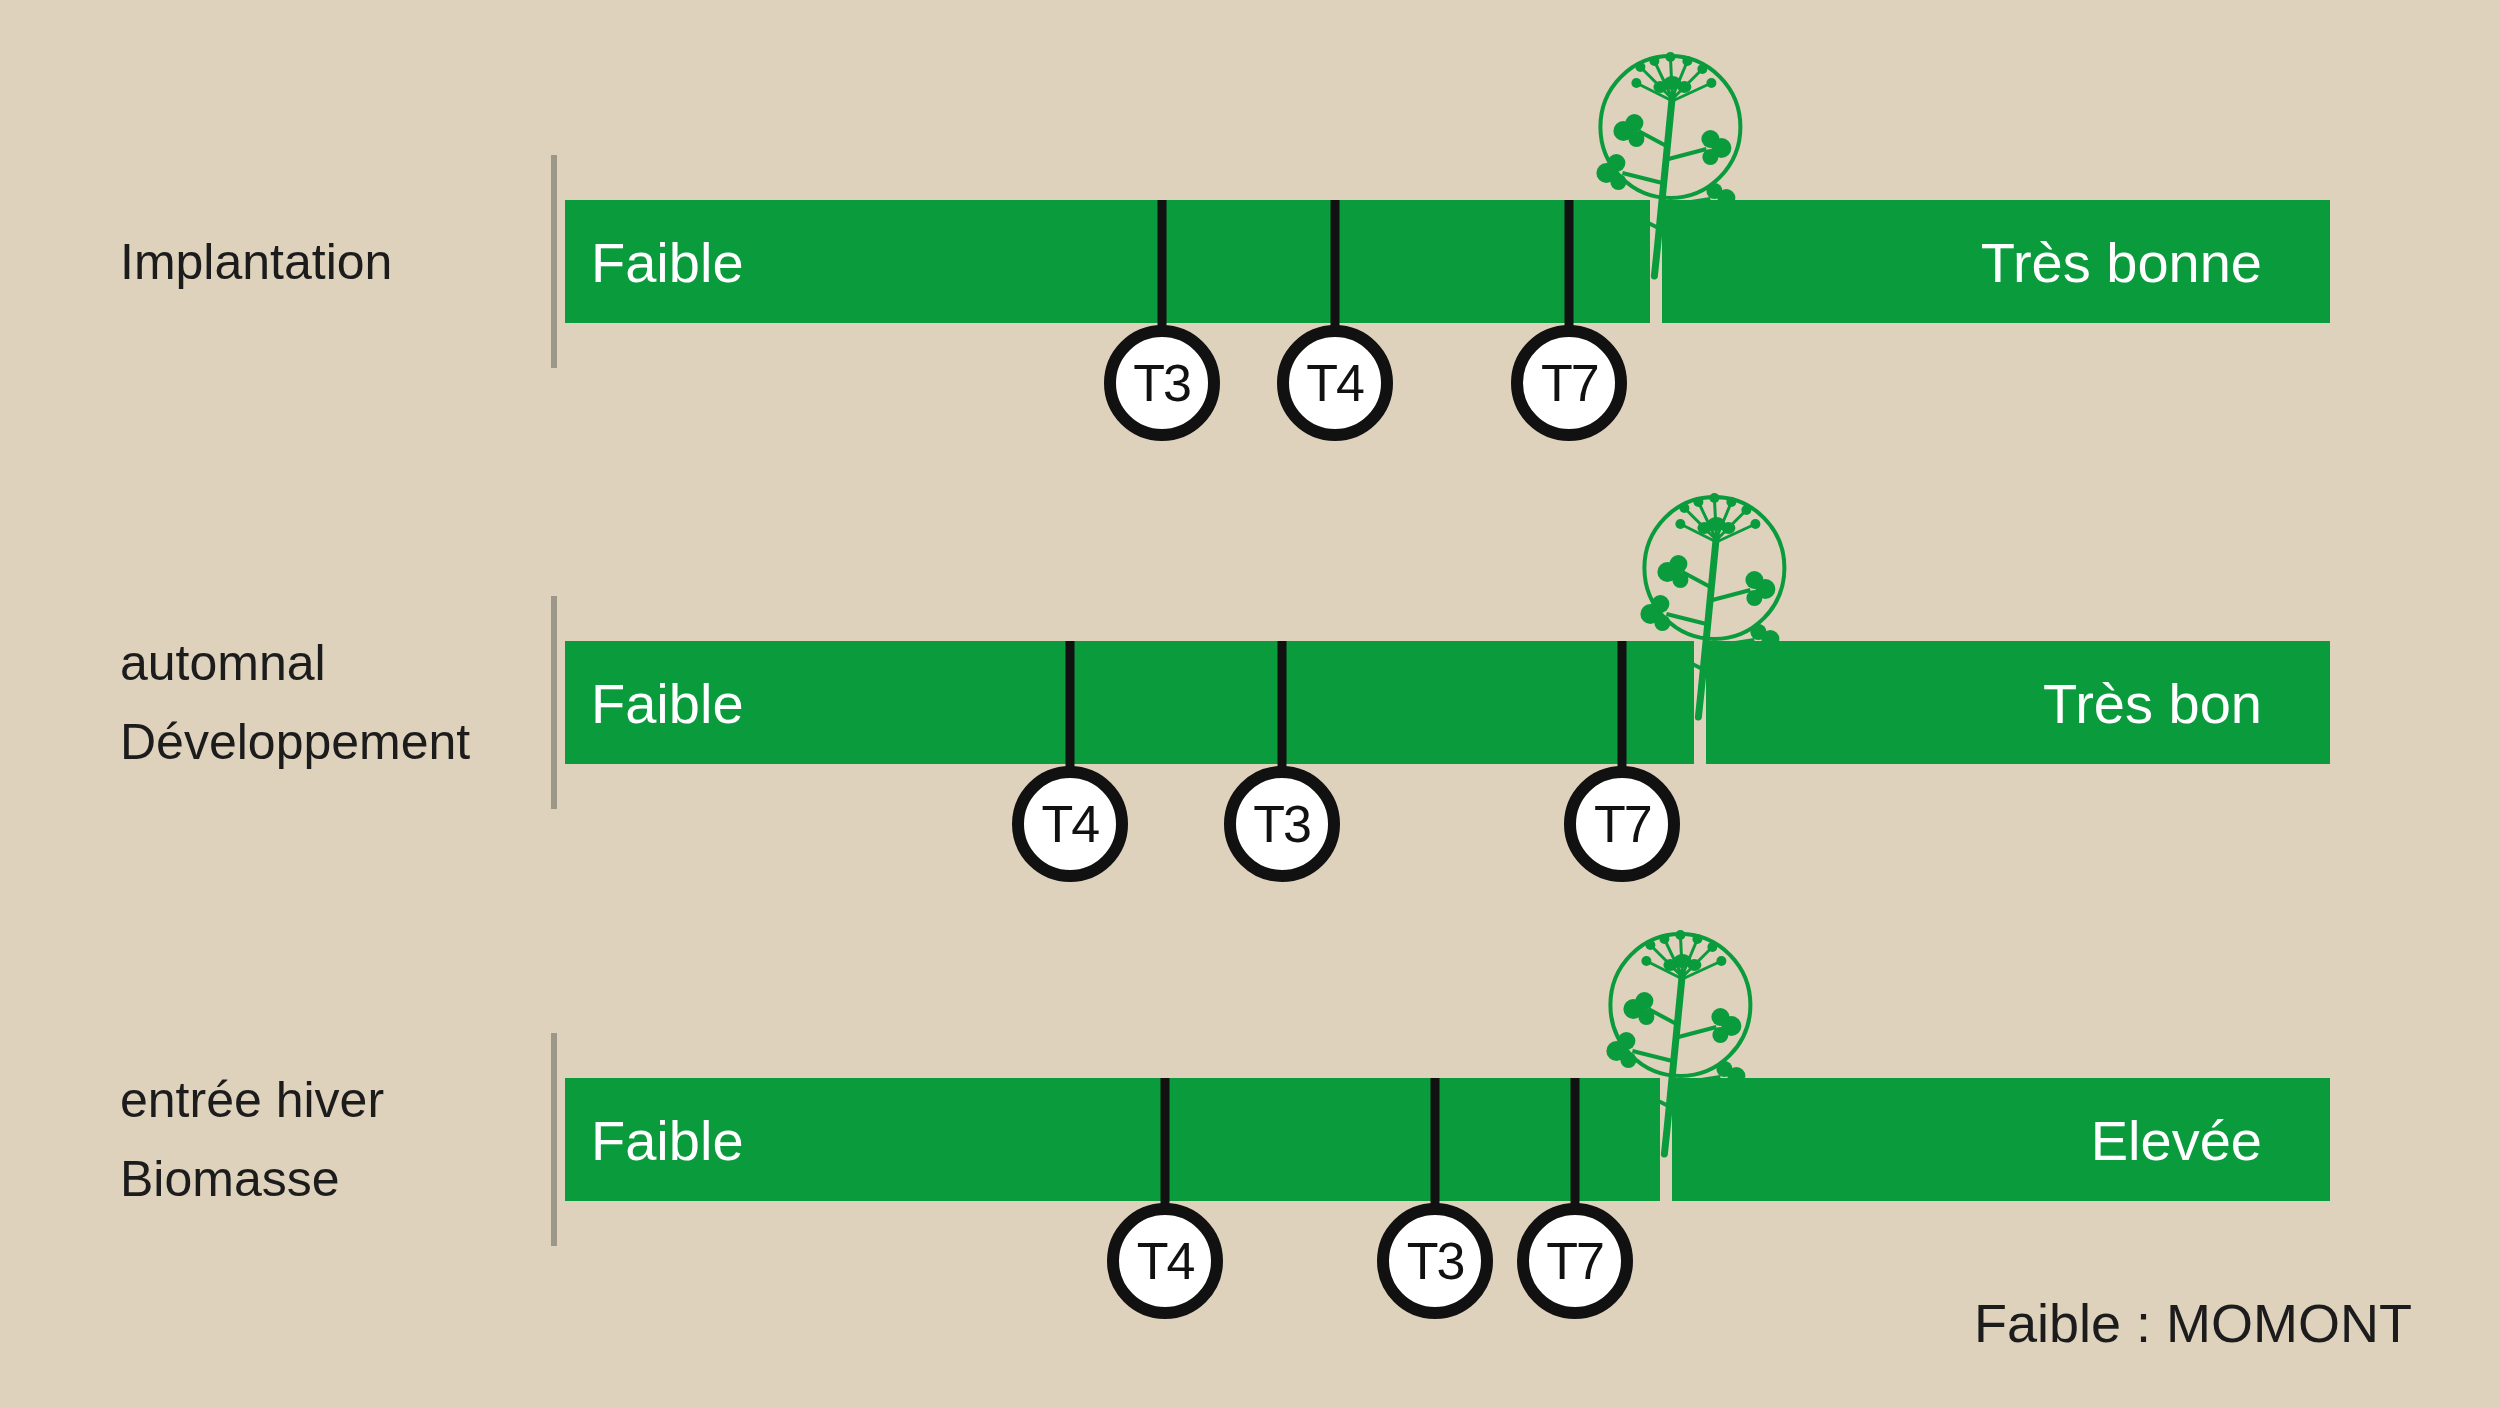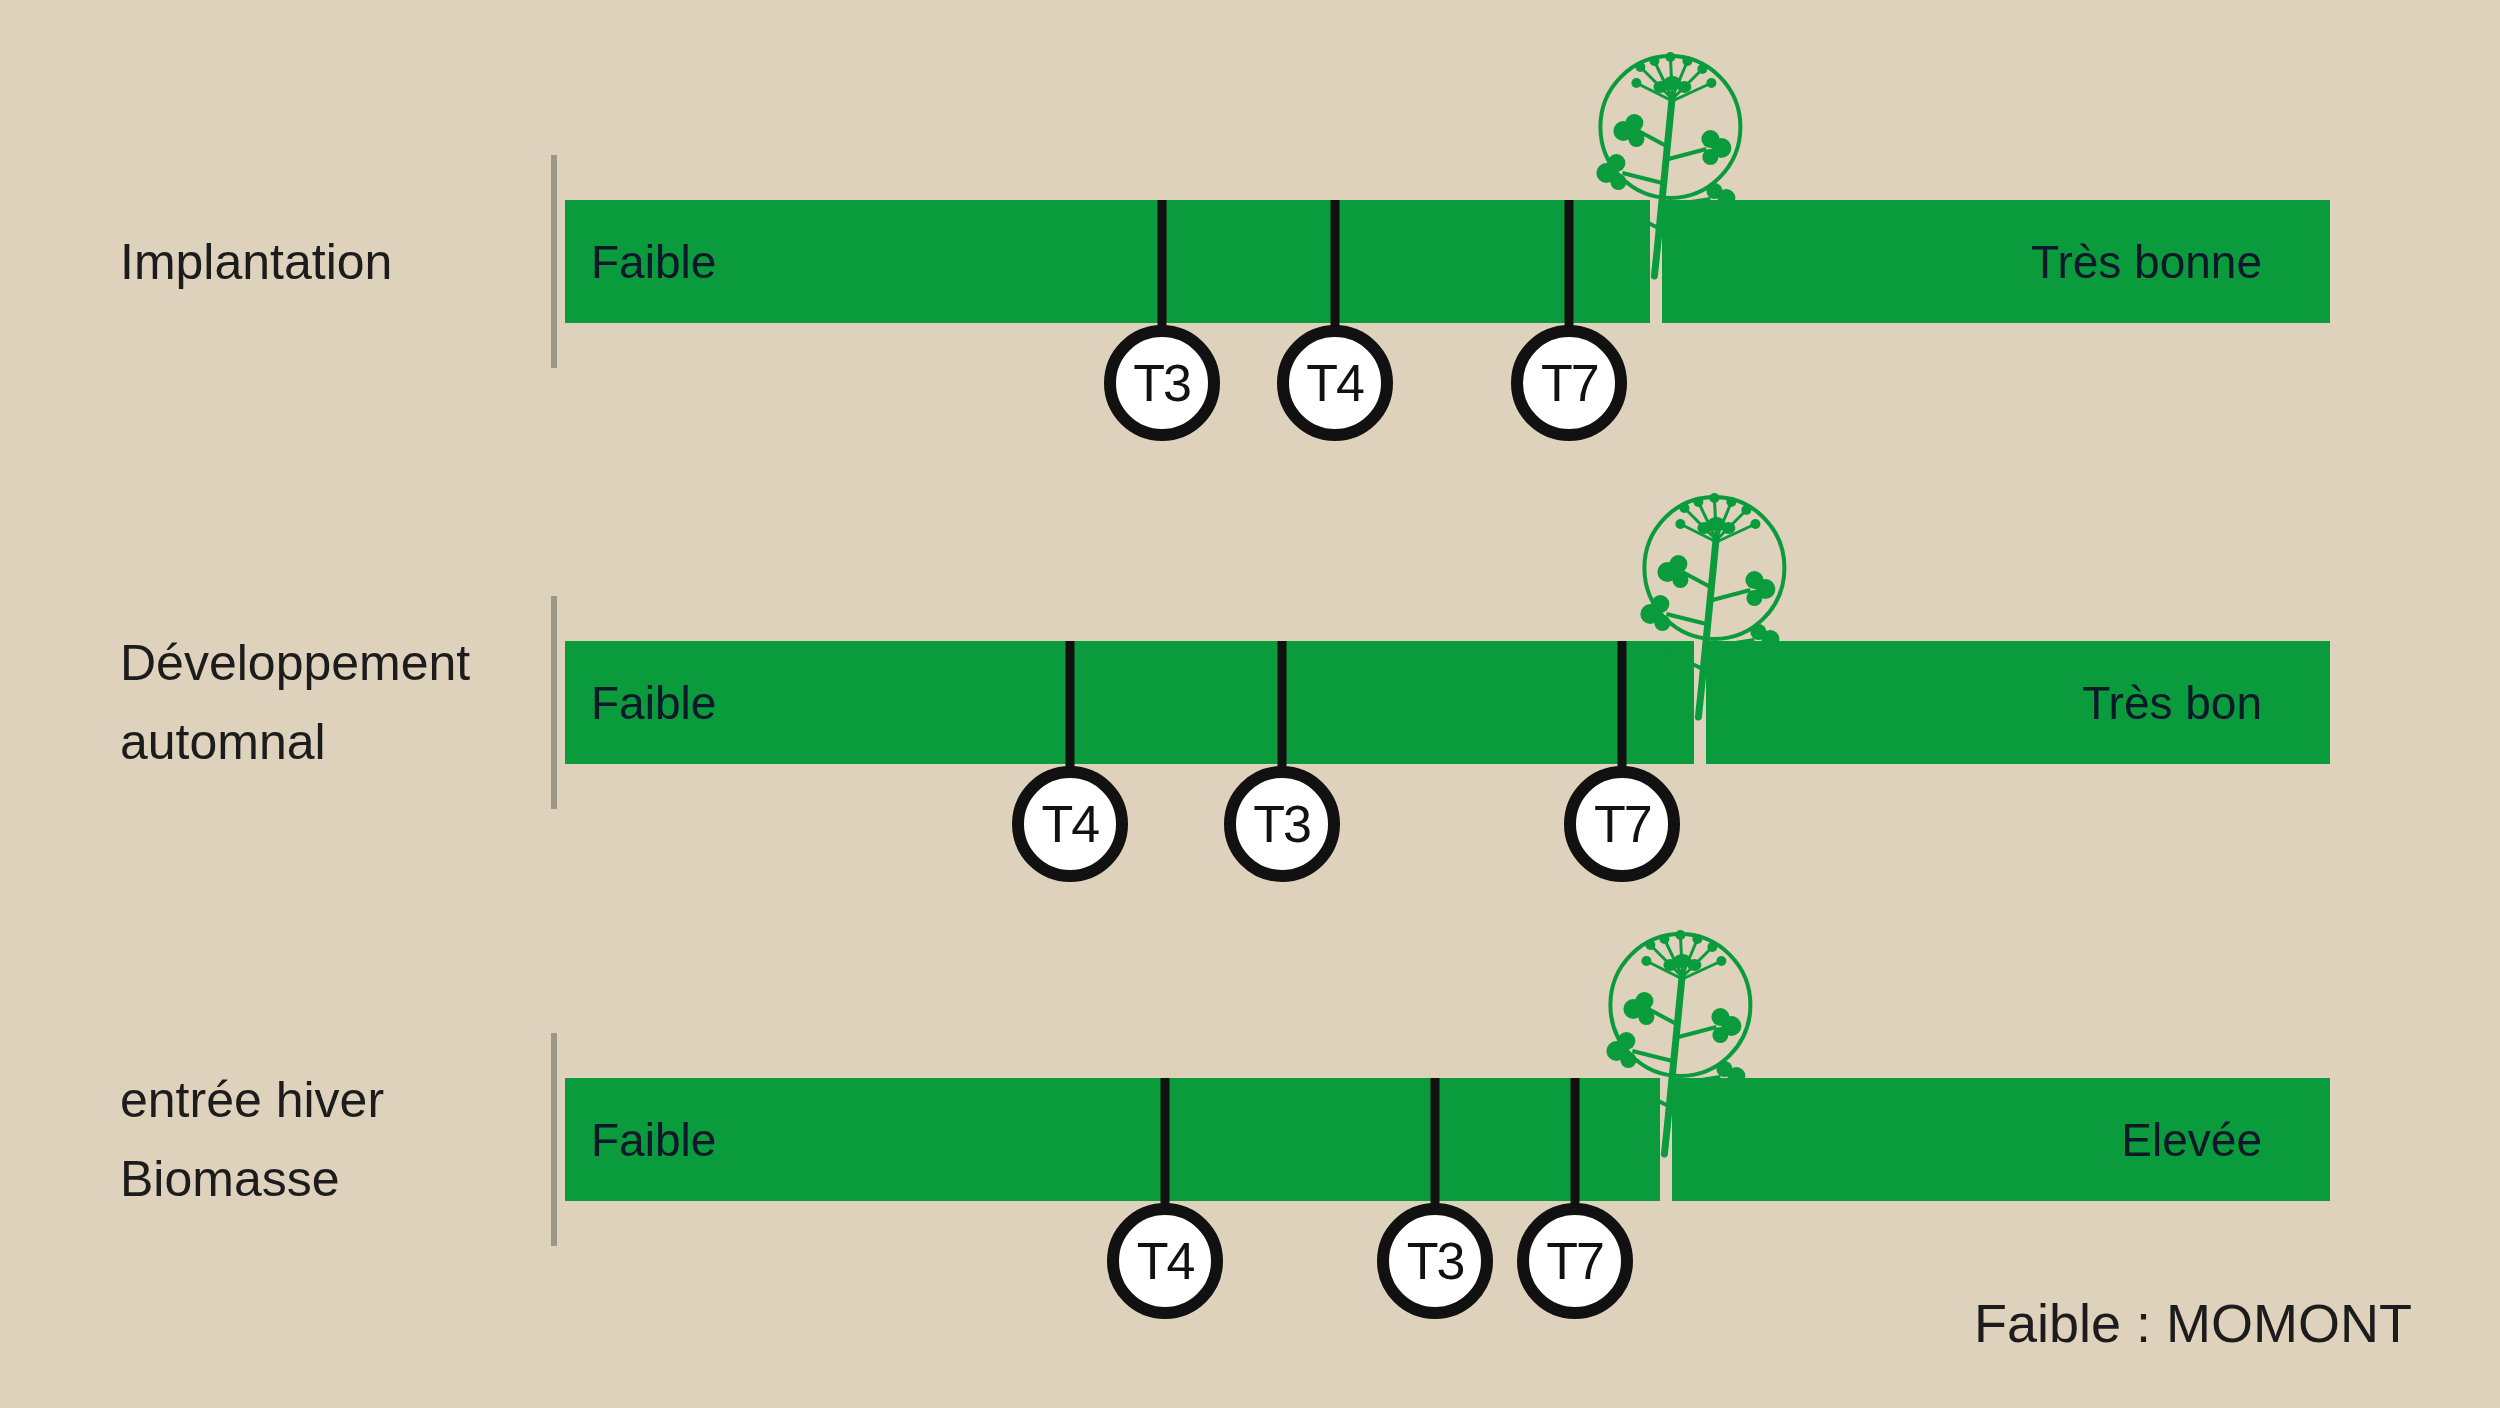--- a/index.html
+++ b/index.html
@@ -29,21 +29,21 @@
   .axis{
     position:absolute;left:551px;top:-45px;width:6px;height:213px;
     background:var(--axis);
   }
   .bar{
     position:absolute;left:565px;top:0;width:1765px;height:123px;
     background:var(--green);
   }
   .minlab,.maxlab{
     position:absolute;top:50%;transform:translateY(-50%);
-    color:#0f172a;font-size:46px;white-space:nowrap;
+    color:#ffffff;font-size:56px;white-space:nowrap;
   }
   .minlab{left:26px;}
   .maxlab{right:68px;}
   .slit{
     position:absolute;top:0;width:12px;height:123px;
     background:var(--bg);transform:translateX(-50%);
   }
   .tick{
     position:absolute;top:0;width:9px;height:130px;
     background:#111;transform:translateX(-50%);
@@ -130,22 +130,22 @@
     <span class="tick" style="left: 33.8%;"></span>
           <span class="mcircle" style="left: 33.8%;">T3</span>
           <span class="tick" style="left: 43.6%;"></span>
           <span class="mcircle" style="left: 43.6%;">T4</span>
           <span class="tick" style="left: 56.9%;"></span>
           <span class="mcircle" style="left: 56.9%;">T7</span>
         </div>
   </div>
       <div class="row">
     <div class="cat">
+          <div>automnal</div>
           <div>Développement</div>
-          <div>automnal</div>
         </div>
     <div class="axis"></div>
     <div class="bar">
       <span class="minlab">Faible</span>
       <span class="maxlab">Très bon</span>
       <span class="slit" style="left: 64.3%;"></span>
       <svg class="plant" viewBox="0 0 160 232" xmlns="http://www.w3.org/2000/svg" style="left: 64.3%;">
         <ellipse cx="80" cy="76" rx="70" ry="71" fill="none" stroke="currentColor" stroke-width="4"></ellipse>
         <path d="M64,225 C70,170 74,120 82,44" fill="none" stroke="currentColor" stroke-width="7" stroke-linecap="round"></path>
         <g stroke="currentColor" stroke-width="3" fill="none">

